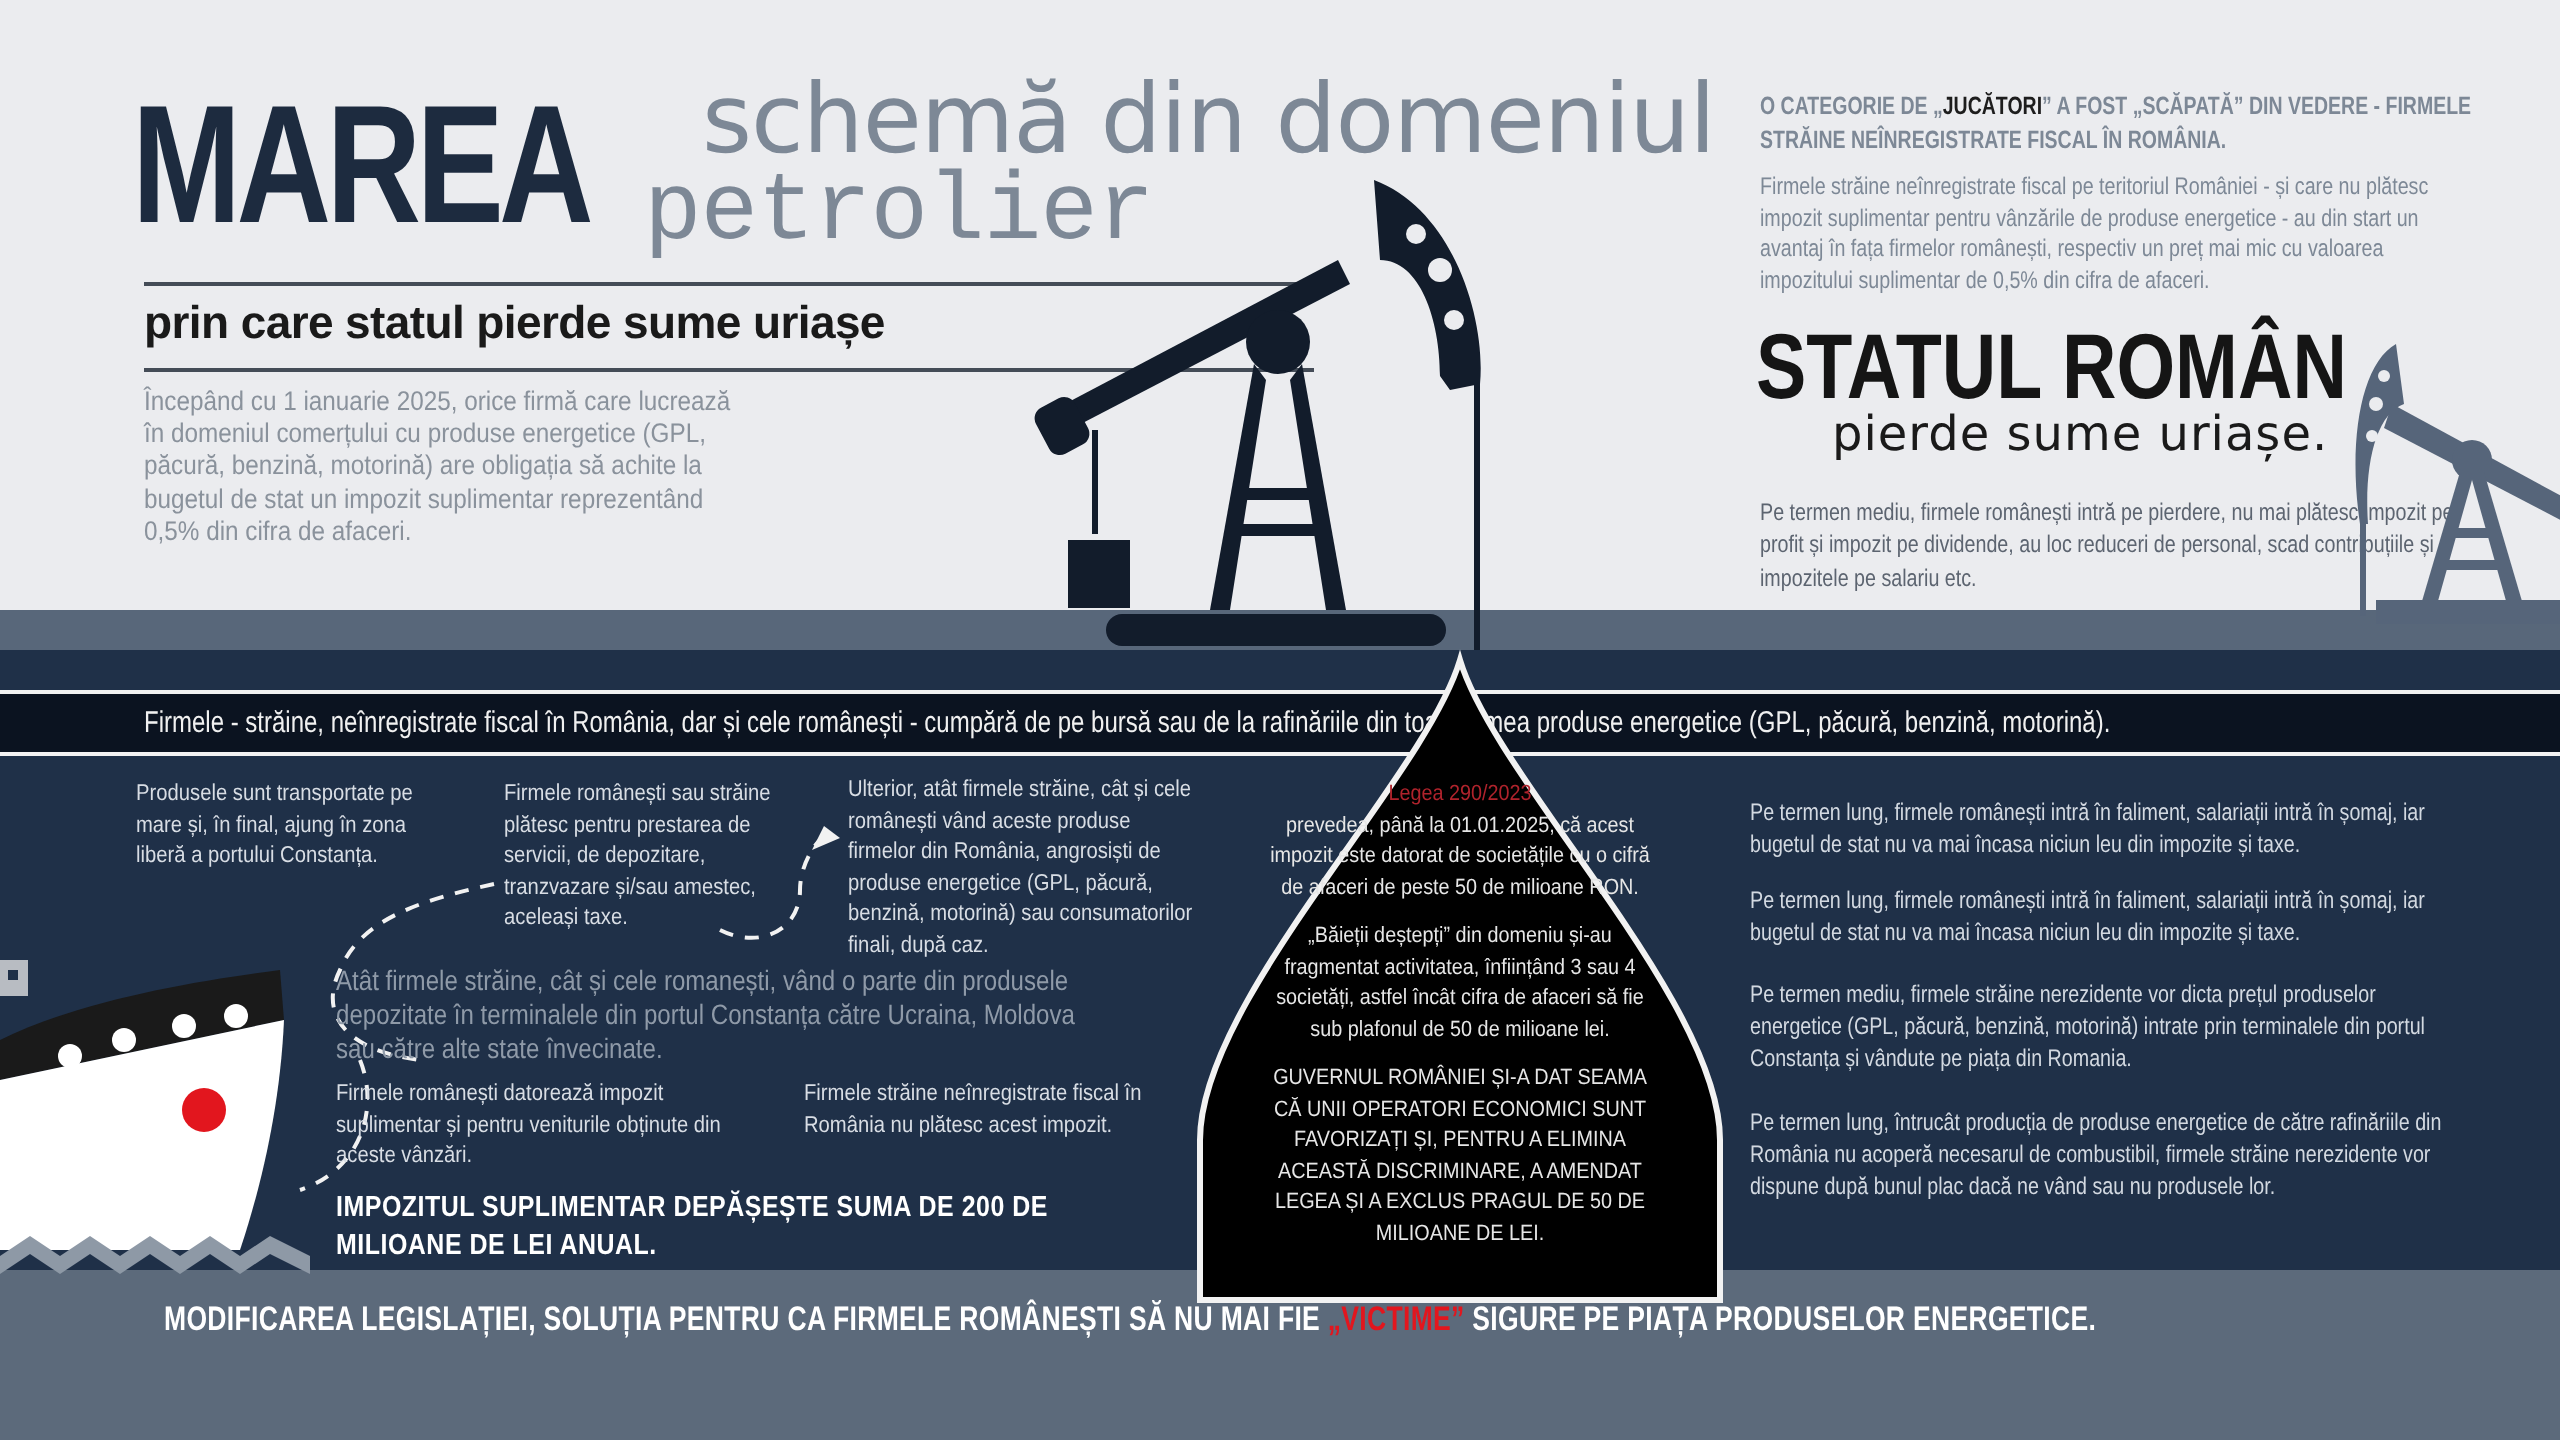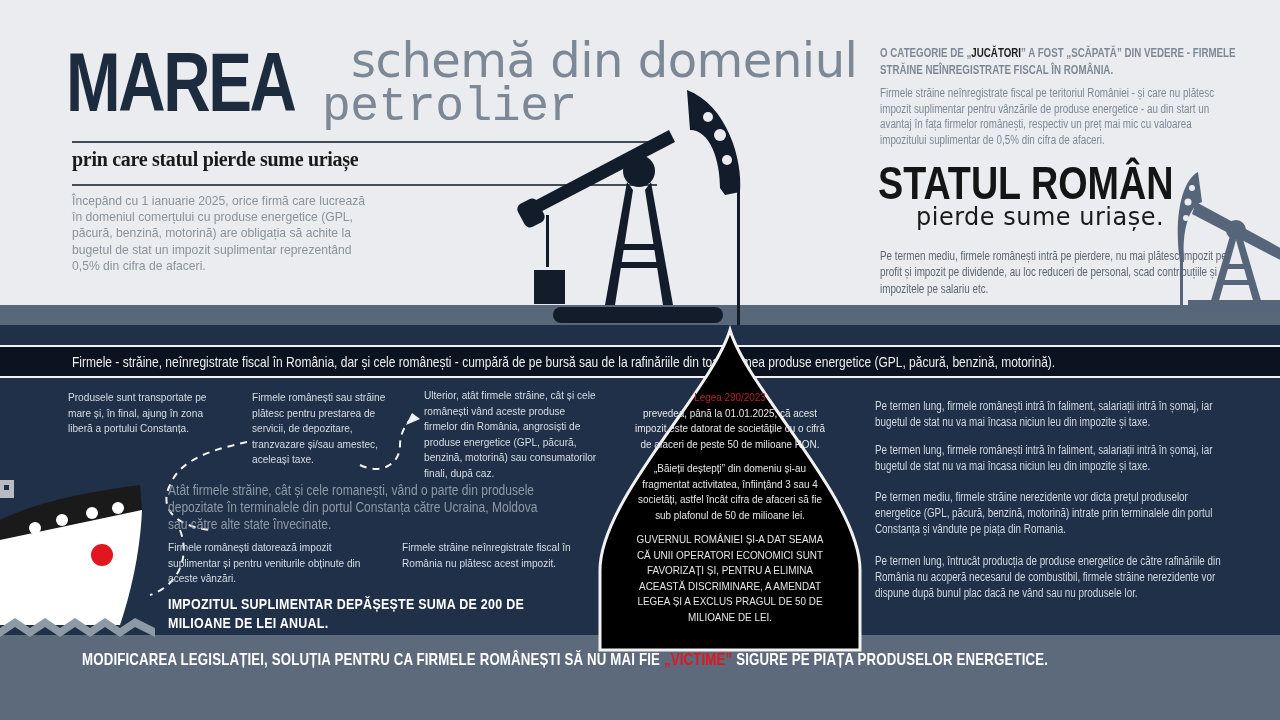--- a/index.html
+++ b/index.html
@@ -8,21 +8,21 @@
 
   .top { position:absolute; left:0; top:0; width:1280px; height:305px; background:#ebecef; }
   .band-mid { position:absolute; left:0; top:305px; width:1280px; height:20px; background:#58677a; }
   .band-dark { position:absolute; left:0; top:325px; width:1280px; height:310px; background:#1f3048; }
   .bottom { position:absolute; left:0; top:635px; width:1280px; height:85px; background:#5c6a7b; }
 
   .t-marea { position:absolute; left:66px; top:40px; font-family:"Liberation Sans", sans-serif; font-weight:bold; font-size:84px; line-height:84px; color:#1d2b3f; letter-spacing:-3px; transform:scaleX(0.78); transform-origin:left top; }
   .t-schema { position:absolute; left:322px; top:36px; font-size:48px; line-height:48px; color:#7d8896; font-family:"DejaVu Sans", sans-serif; font-weight:normal; letter-spacing:-0.5px;margin-left:29px; }
   .t-petrolier { position:absolute; left:322px; top:83px; font-size:48px; line-height:48px; color:#7d8896; font-family:Liberation Mono, monospace; letter-spacing:-0.5px; }
   .rule1 { position:absolute; left:72px; top:141px; width:585px; height:2px; background:#444c57; }
-  .t-prin { position:absolute; left:72px; top:148px; font-family:Liberation Serif, serif; font-weight:bold; font-size:20px; color:#1a1a1a; letter-spacing:-0.3px; }
+  .t-prin { position:absolute; left:72px; top:148px; font-family:Liberation Sans, sans-serif; font-weight:bold; font-size:23px; color:#1a1a1a; letter-spacing:-0.3px; }
   .rule2 { position:absolute; left:72px; top:184px; width:585px; height:2px; background:#444c57; }
   .t-intro { position:absolute; left:72px; top:193px; width:300px; font-family:"Liberation Sans Narrow","Liberation Sans", sans-serif; font-size:13.5px; line-height:16.2px; color:#8a929c; transform:scaleX(0.9); transform-origin:left top; width:330px; }
 
   .r-head { position:absolute; left:880px; top:45px; width:400px; font-size:12.5px; font-weight:bold; line-height:17px; color:#7d8896; transform:scaleX(0.78); transform-origin:left top; width:480px; }
   .r-head .dark { color:#1d1d1d; }
   .r-body { position:absolute; left:880px; top:86px; width:430px; font-size:12px; line-height:15.5px; color:#7d8896; transform:scaleX(0.82); transform-origin:left top; }
   .t-statul { position:absolute; left:878px; top:158px; font-size:46px; font-weight:bold; color:#151515; letter-spacing:0px; transform:scaleX(0.82); transform-origin:left top; line-height:50px; }
   .t-pierde { position:absolute; left:916px; top:203px; font-family:"DejaVu Sans", sans-serif; font-size:24px; color:#1a1a1a; letter-spacing:0.5px; }
   .r-body2 { position:absolute; left:880px; top:248px; width:360px; font-size:12px; line-height:16.3px; color:#5c6470; transform:scaleX(0.82); transform-origin:left top; width:430px; }
 

